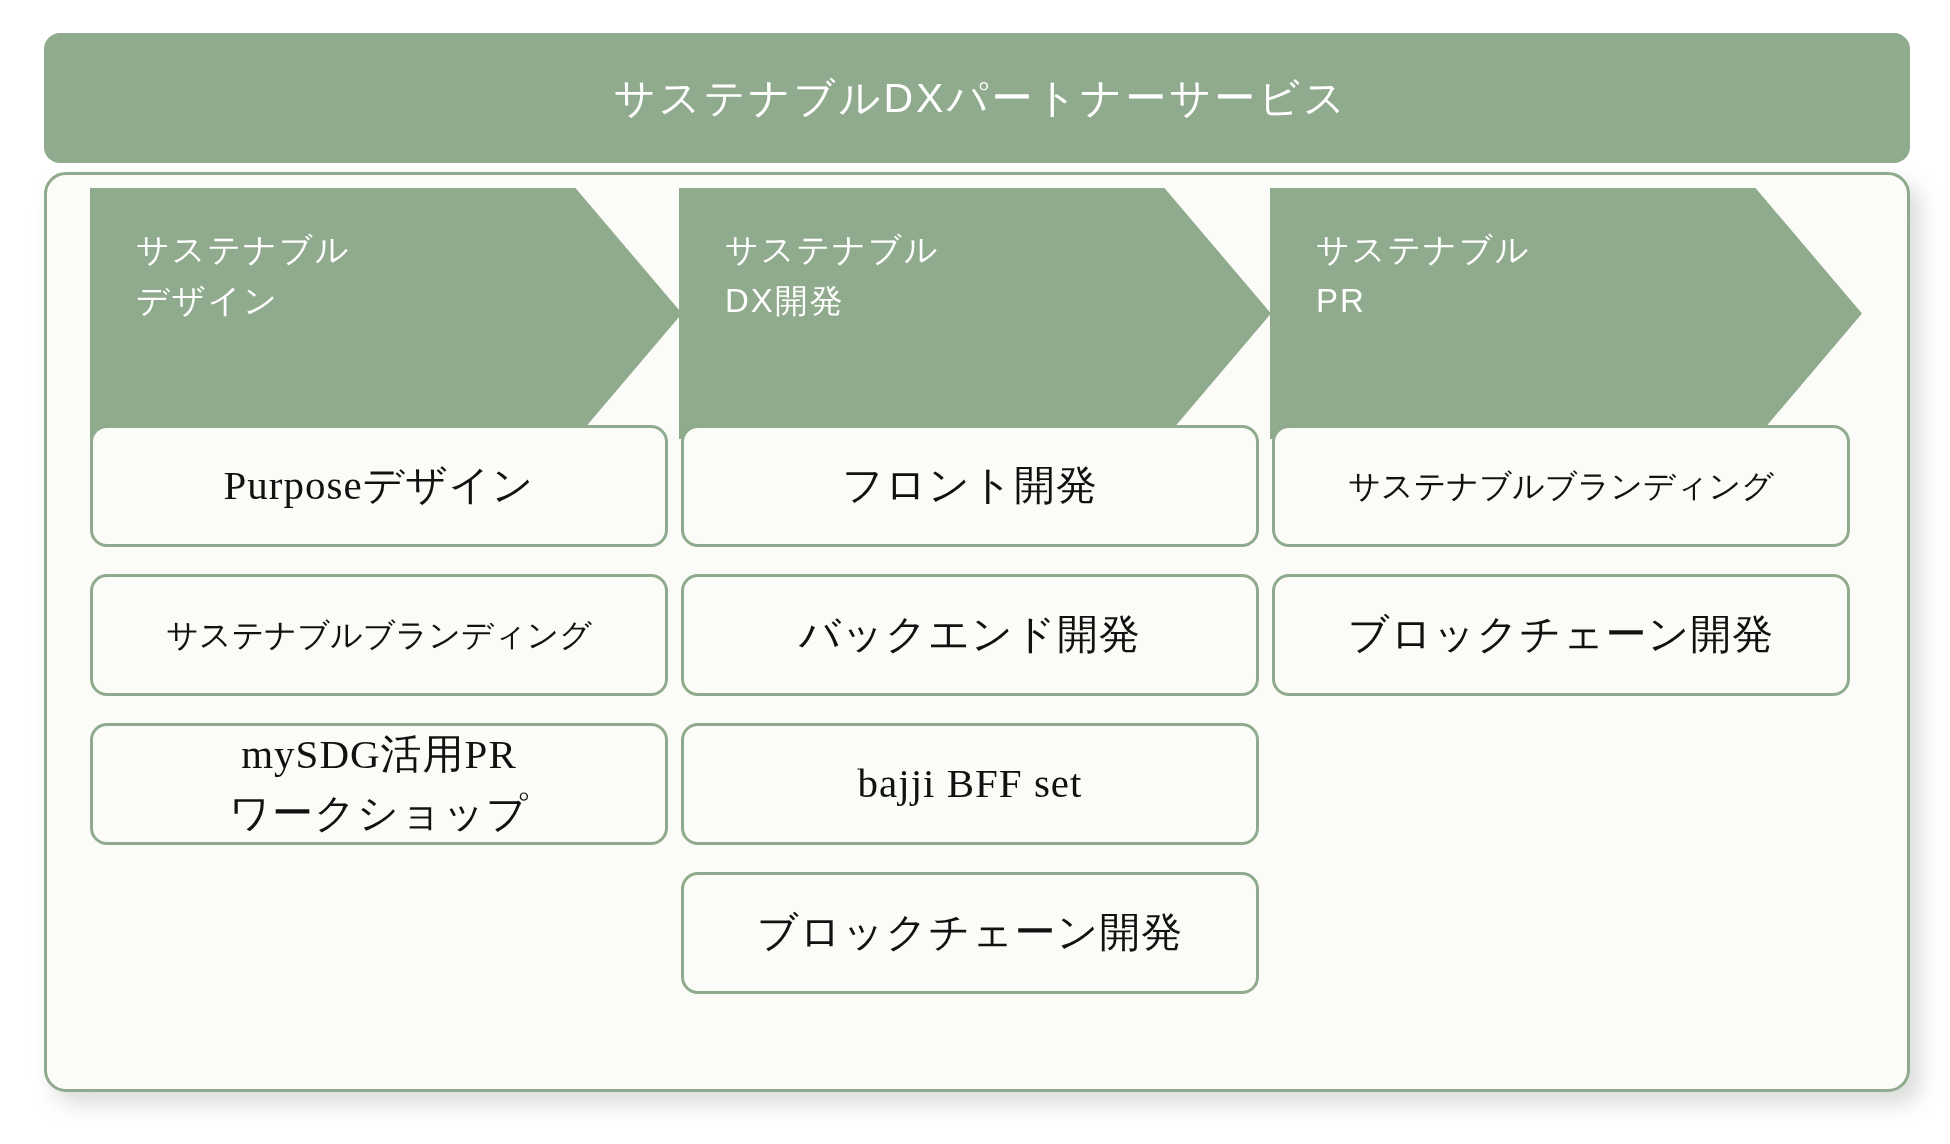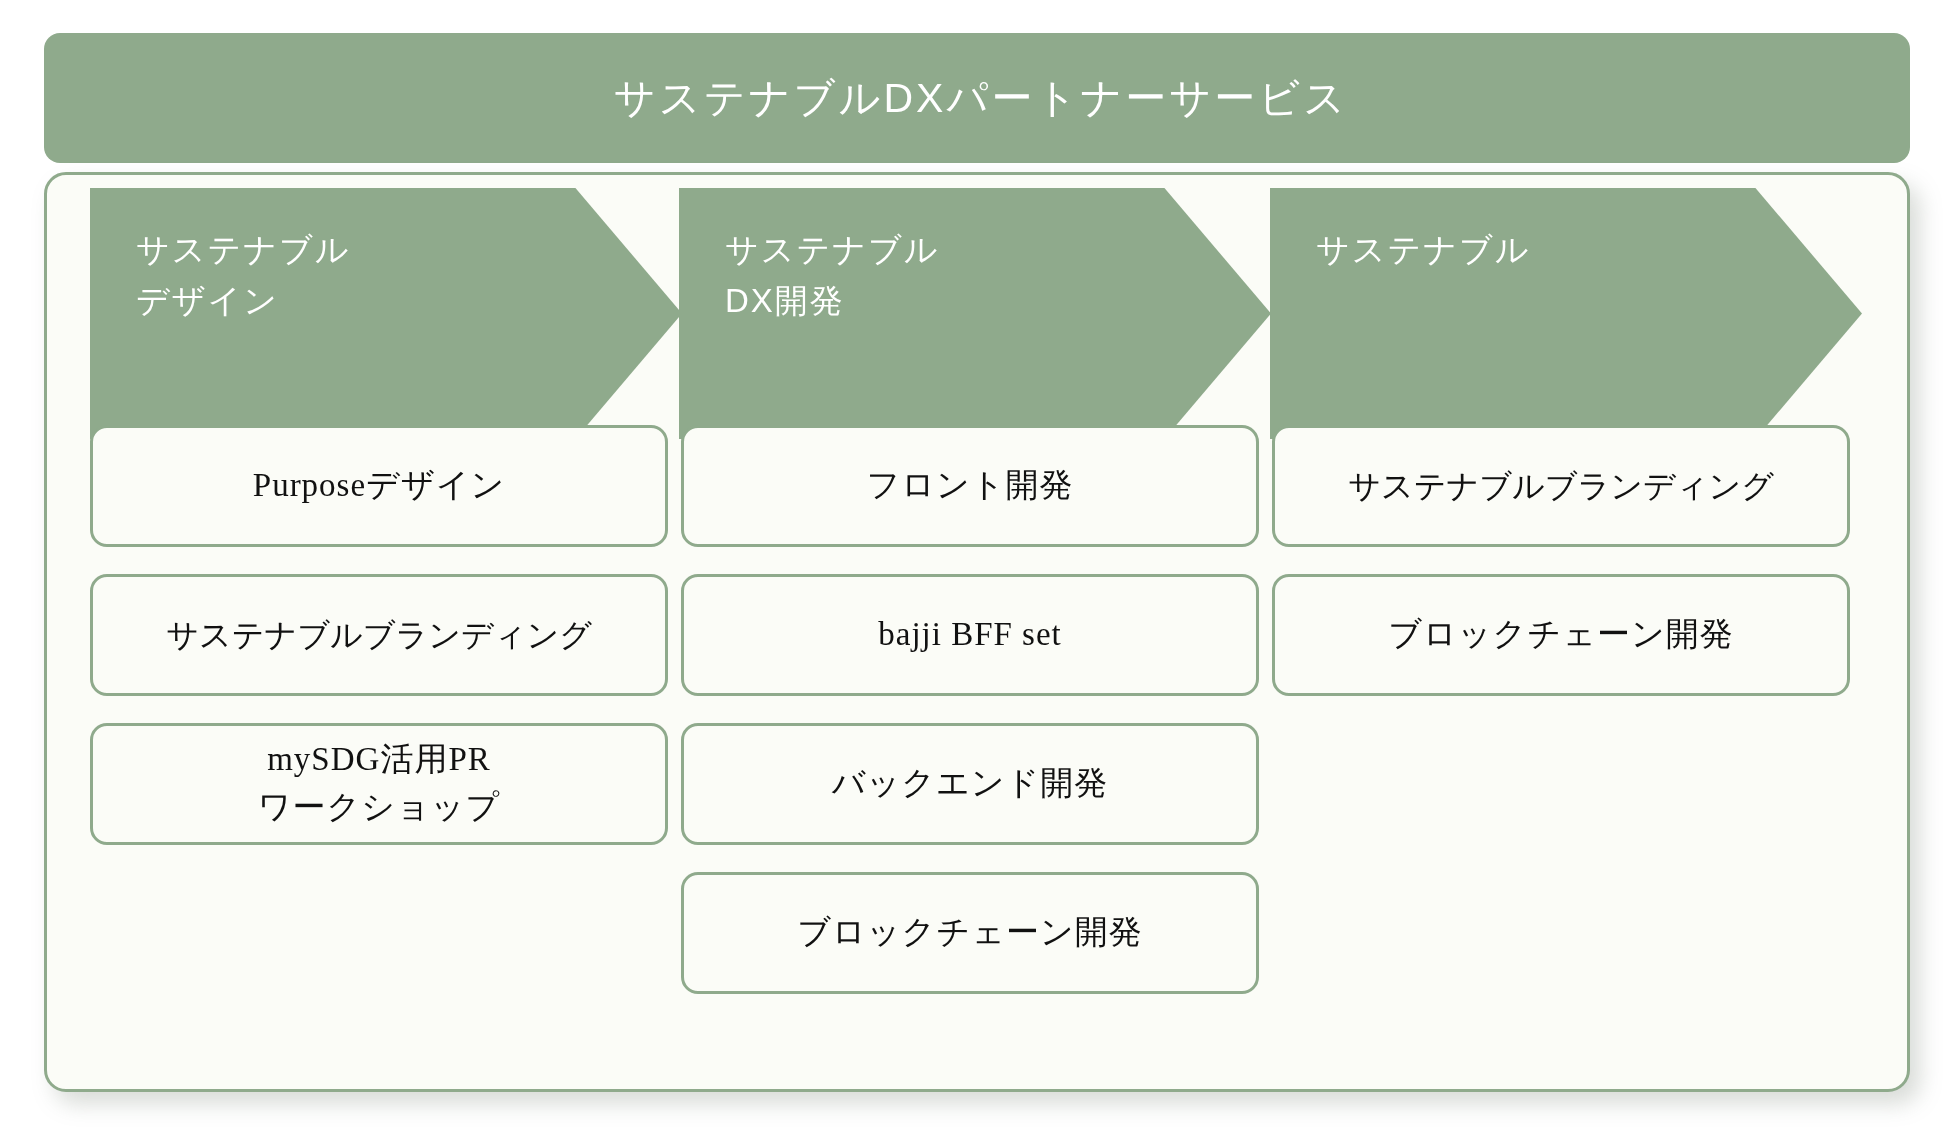--- a/index.html
+++ b/index.html
@@ -114,21 +114,21 @@
     border: 3px solid #8faa8c;
     border-radius: 17px;
     box-sizing: border-box;
     display: flex;
     align-items: center;
     justify-content: center;
     text-align: center;
   }
   .item-label {
     color: #111111;
-    font-size: 33px;
+    font-size: 41px;
     line-height: 1.45;
     letter-spacing: 1px;
     font-family: "Liberation Serif", "DejaVu Serif", serif;
     font-weight: 400;
     padding: 0 8px;
   }
   .item-label .l2 { display: block; }
   .item-label.tight { letter-spacing: 0px; font-size: 32px; }
 </style>
 </head>
@@ -154,20 +154,21 @@
     <div class="arrow arrow-2">
       <div class="arrow-label">
         <span>サステナブル</span>
         <span class="l2">DX開発</span>
       </div>
     </div>
 
     <div class="arrow arrow-3">
       <div class="arrow-label">
         <span>サステナブル</span>
+        <span class="l2">PR</span>
       </div>
     </div>
 
   </div>
 
   <div class="columns">
 
     <div class="column col-1">
       <div class="item-box">
         <div class="item-label">
@@ -188,26 +189,26 @@
     </div>
 
     <div class="column col-2">
       <div class="item-box">
         <div class="item-label">
           <span>フロント開発</span>
         </div>
       </div>
       <div class="item-box">
         <div class="item-label">
+          <span>バックエンド開発</span>
+        </div>
+      </div>
+      <div class="item-box">
+        <div class="item-label">
           <span>bajji BFF set</span>
-        </div>
-      </div>
-      <div class="item-box">
-        <div class="item-label">
-          <span>バックエンド開発</span>
         </div>
       </div>
       <div class="item-box">
         <div class="item-label">
           <span>ブロックチェーン開発</span>
         </div>
       </div>
     </div>
 
     <div class="column col-3">

